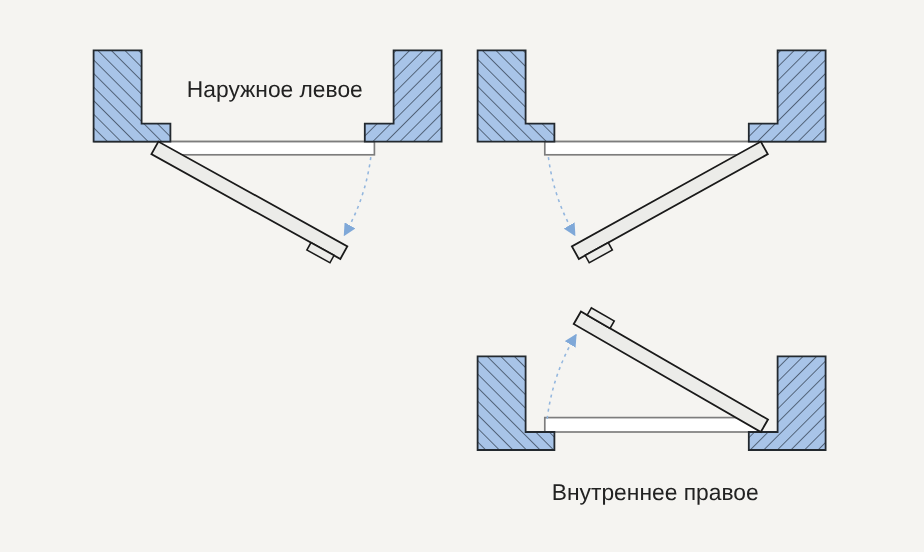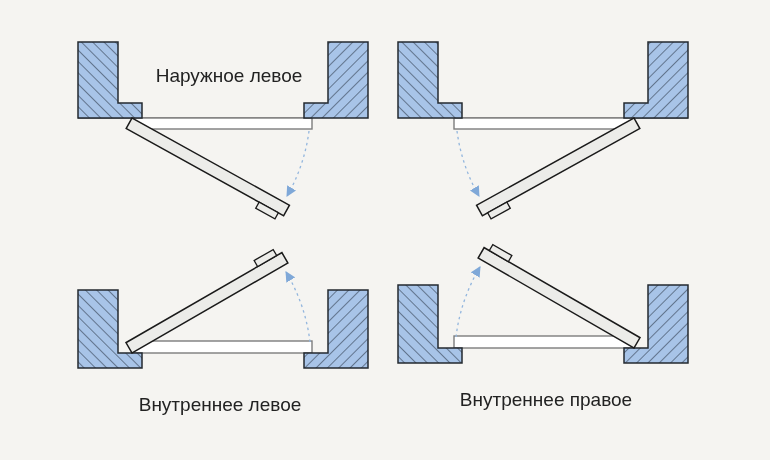--- a/index.html
+++ b/index.html
@@ -90,27 +90,21 @@
     </svg>
     <div class="fig-label label-top">Наружное левое</div>
   </section>
 
   <section class="quadrant" style="left:396px; top:30px;">
     <svg width="300" height="200" viewBox="0 0 300 200">
       <use href="#fig-outward" transform="translate(300,0) scale(-1,1)"></use>
     </svg>
   </section>
 
-  <section class="quadrant" style="left:70px; top:240px;">
-    <svg width="300" height="200" viewBox="0 0 300 200">
-      <use href="#fig-inward"></use>
-    </svg>
-    <div class="fig-label label-bottom">Внутреннее левое</div>
-  </section>
 
-  <section class="quadrant" style="left:396px; top:235px;">
+  <section class="quadrant" style="left:396px; top:247px;">
     <svg width="300" height="200" viewBox="0 0 300 200">
       <use href="#fig-inward" transform="translate(300,0) scale(-1,1)"></use>
     </svg>
     <div class="fig-label label-bottom">Внутреннее правое</div>
   </section>
 
 </div>
 
 </body></html>

